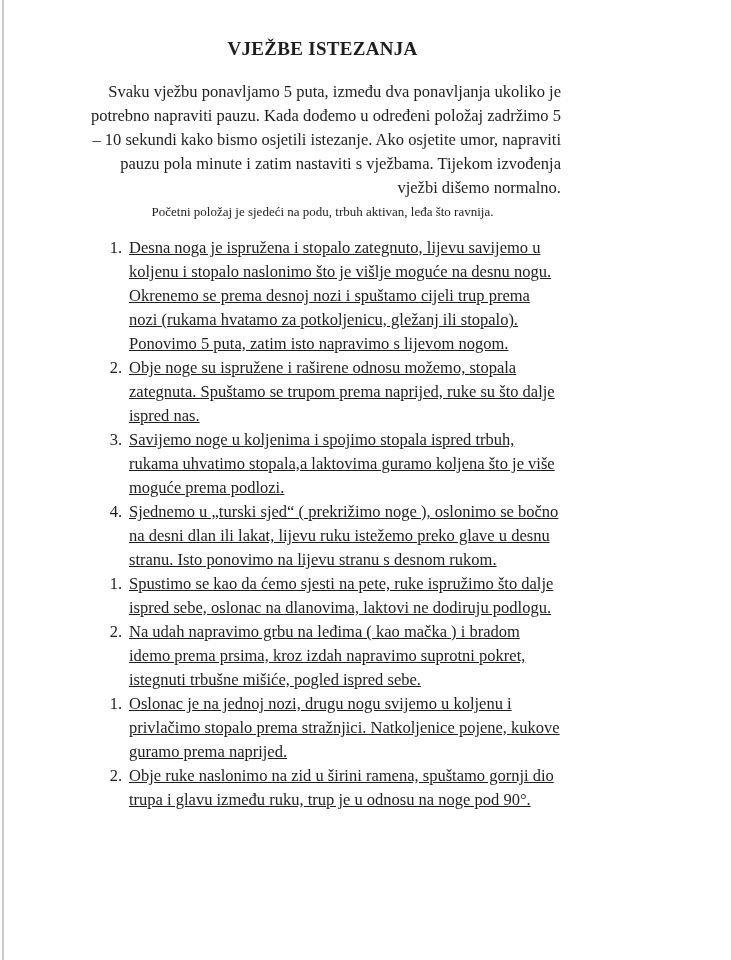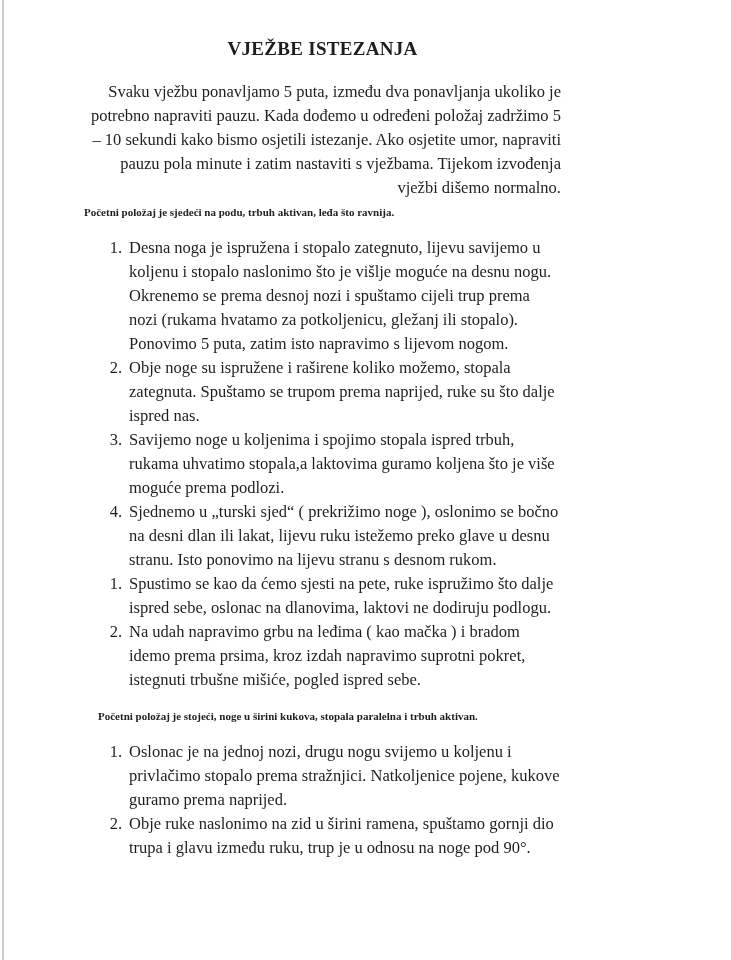--- a/index.html
+++ b/index.html
@@ -30,24 +30,24 @@
     letter-spacing: 0.3px;
     margin: 0 0 20px 0;
   }
   .intro {
     font-size: 16.5px;
     line-height: 24px;
     text-align: right;
     margin: 0;
   }
   .sec-heading {
-    font-size: 11px;
+    font-size: 13px;
     line-height: 24px;
-    font-weight: 700;
-    text-align: left;
+    font-weight: 400;
+    text-align: center;
     margin: 0;
   }
   .sec-heading.later {
     margin: 12px 0 12px 0;
     padding: 0 14px;
   }
   .sec-heading.first {
     margin: 0 0 12px 0;
   }
   ol.ex-list {
@@ -57,21 +57,21 @@
   }
   ol.ex-list li {
     display: grid;
     grid-template-columns: 26px 1fr;
     column-gap: 7px;
     margin-left: 12px;
     font-size: 16.5px;
     line-height: 24px;
   }
   ol.ex-list .num { text-align: right; }
-  ol.ex-list .txt { text-align: left; }
+  ol.ex-list .txt { text-align: left; text-decoration: underline; }
 </style>
 </head>
 <body>
 
 <div class="page">
   <div class="edge-line"></div>
   <div class="content">
 
     <h1 class="title">VJEŽBE ISTEZANJA</h1>
 
@@ -79,21 +79,21 @@
 
     <p class="sec-heading first">Početni položaj je sjedeći na podu, trbuh aktivan, leđa što ravnija.</p>
 
     <ol class="ex-list">
       <li>
         <span class="num">1.</span>
         <span class="txt">Desna noga je ispružena i stopalo zategnuto, lijevu savijemo u koljenu i stopalo naslonimo što je višlje moguće na desnu nogu. Okrenemo se prema desnoj nozi i spuštamo cijeli trup prema nozi (rukama hvatamo za potkoljenicu, gležanj ili stopalo). Ponovimo 5 puta, zatim isto napravimo s lijevom nogom.</span>
       </li>
       <li>
         <span class="num">2.</span>
-        <span class="txt">Obje noge su ispružene i raširene koliko možemo, stopala zategnuta. Spuštamo se trupom prema naprijed, ruke su što dalje ispred nas.</span>
+        <span class="txt">Obje noge su ispružene i raširene odnosu možemo, stopala zategnuta. Spuštamo se trupom prema naprijed, ruke su što dalje ispred nas.</span>
       </li>
       <li>
         <span class="num">3.</span>
         <span class="txt">Savijemo noge u koljenima i spojimo stopala ispred trbuh, rukama uhvatimo stopala,a laktovima guramo koljena što je više moguće prema podlozi.</span>
       </li>
       <li>
         <span class="num">4.</span>
         <span class="txt">Sjednemo u „turski sjed“ ( prekrižimo noge ), oslonimo se bočno na desni dlan ili lakat, lijevu ruku istežemo preko glave u desnu stranu. Isto ponovimo na lijevu stranu s desnom rukom.</span>
       </li>
     </ol>
@@ -103,21 +103,20 @@
       <li>
         <span class="num">1.</span>
         <span class="txt">Spustimo se kao da ćemo sjesti na pete, ruke ispružimo što dalje ispred sebe, oslonac na dlanovima, laktovi ne dodiruju podlogu.</span>
       </li>
       <li>
         <span class="num">2.</span>
         <span class="txt">Na udah napravimo grbu na leđima ( kao mačka ) i bradom idemo prema prsima, kroz izdah napravimo suprotni pokret, istegnuti trbušne mišiće, pogled ispred sebe.</span>
       </li>
     </ol>
 
-    <p class="sec-heading later">Početni položaj je stojeći, noge u širini kukova, stopala paralelna i trbuh aktivan.</p>
 
     <ol class="ex-list">
       <li>
         <span class="num">1.</span>
         <span class="txt">Oslonac je na jednoj nozi, drugu nogu svijemo u koljenu i privlačimo stopalo prema stražnjici. Natkoljenice pojene, kukove guramo prema naprijed.</span>
       </li>
       <li>
         <span class="num">2.</span>
         <span class="txt">Obje ruke naslonimo na zid u širini ramena, spuštamo gornji dio trupa i glavu između ruku, trup je u odnosu na noge pod 90°.</span>
       </li>

